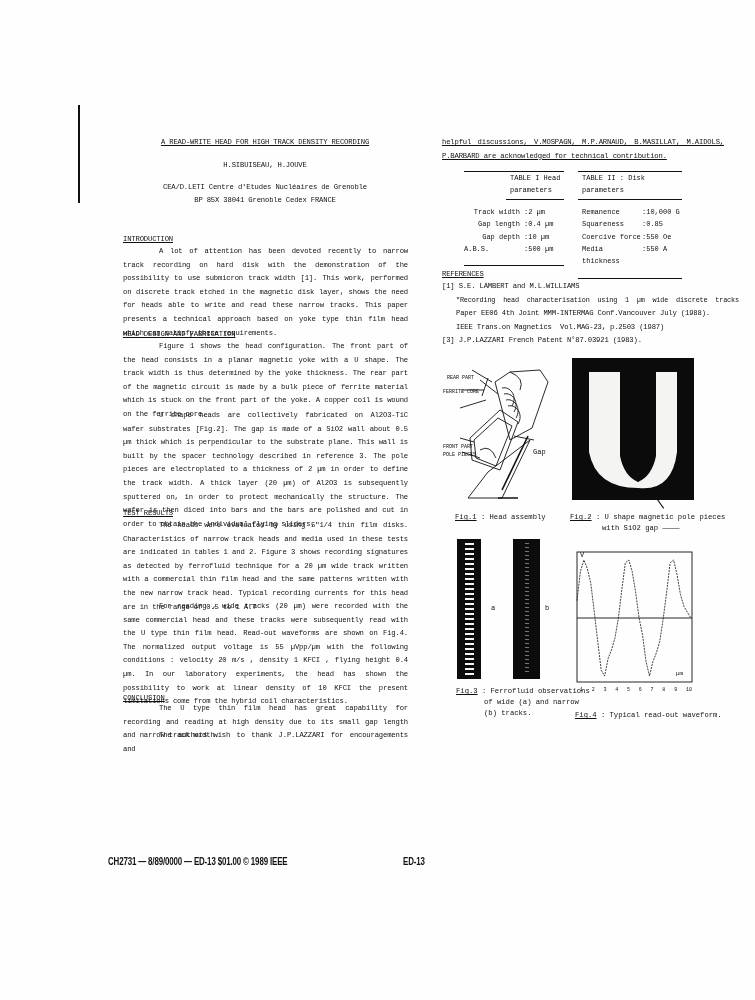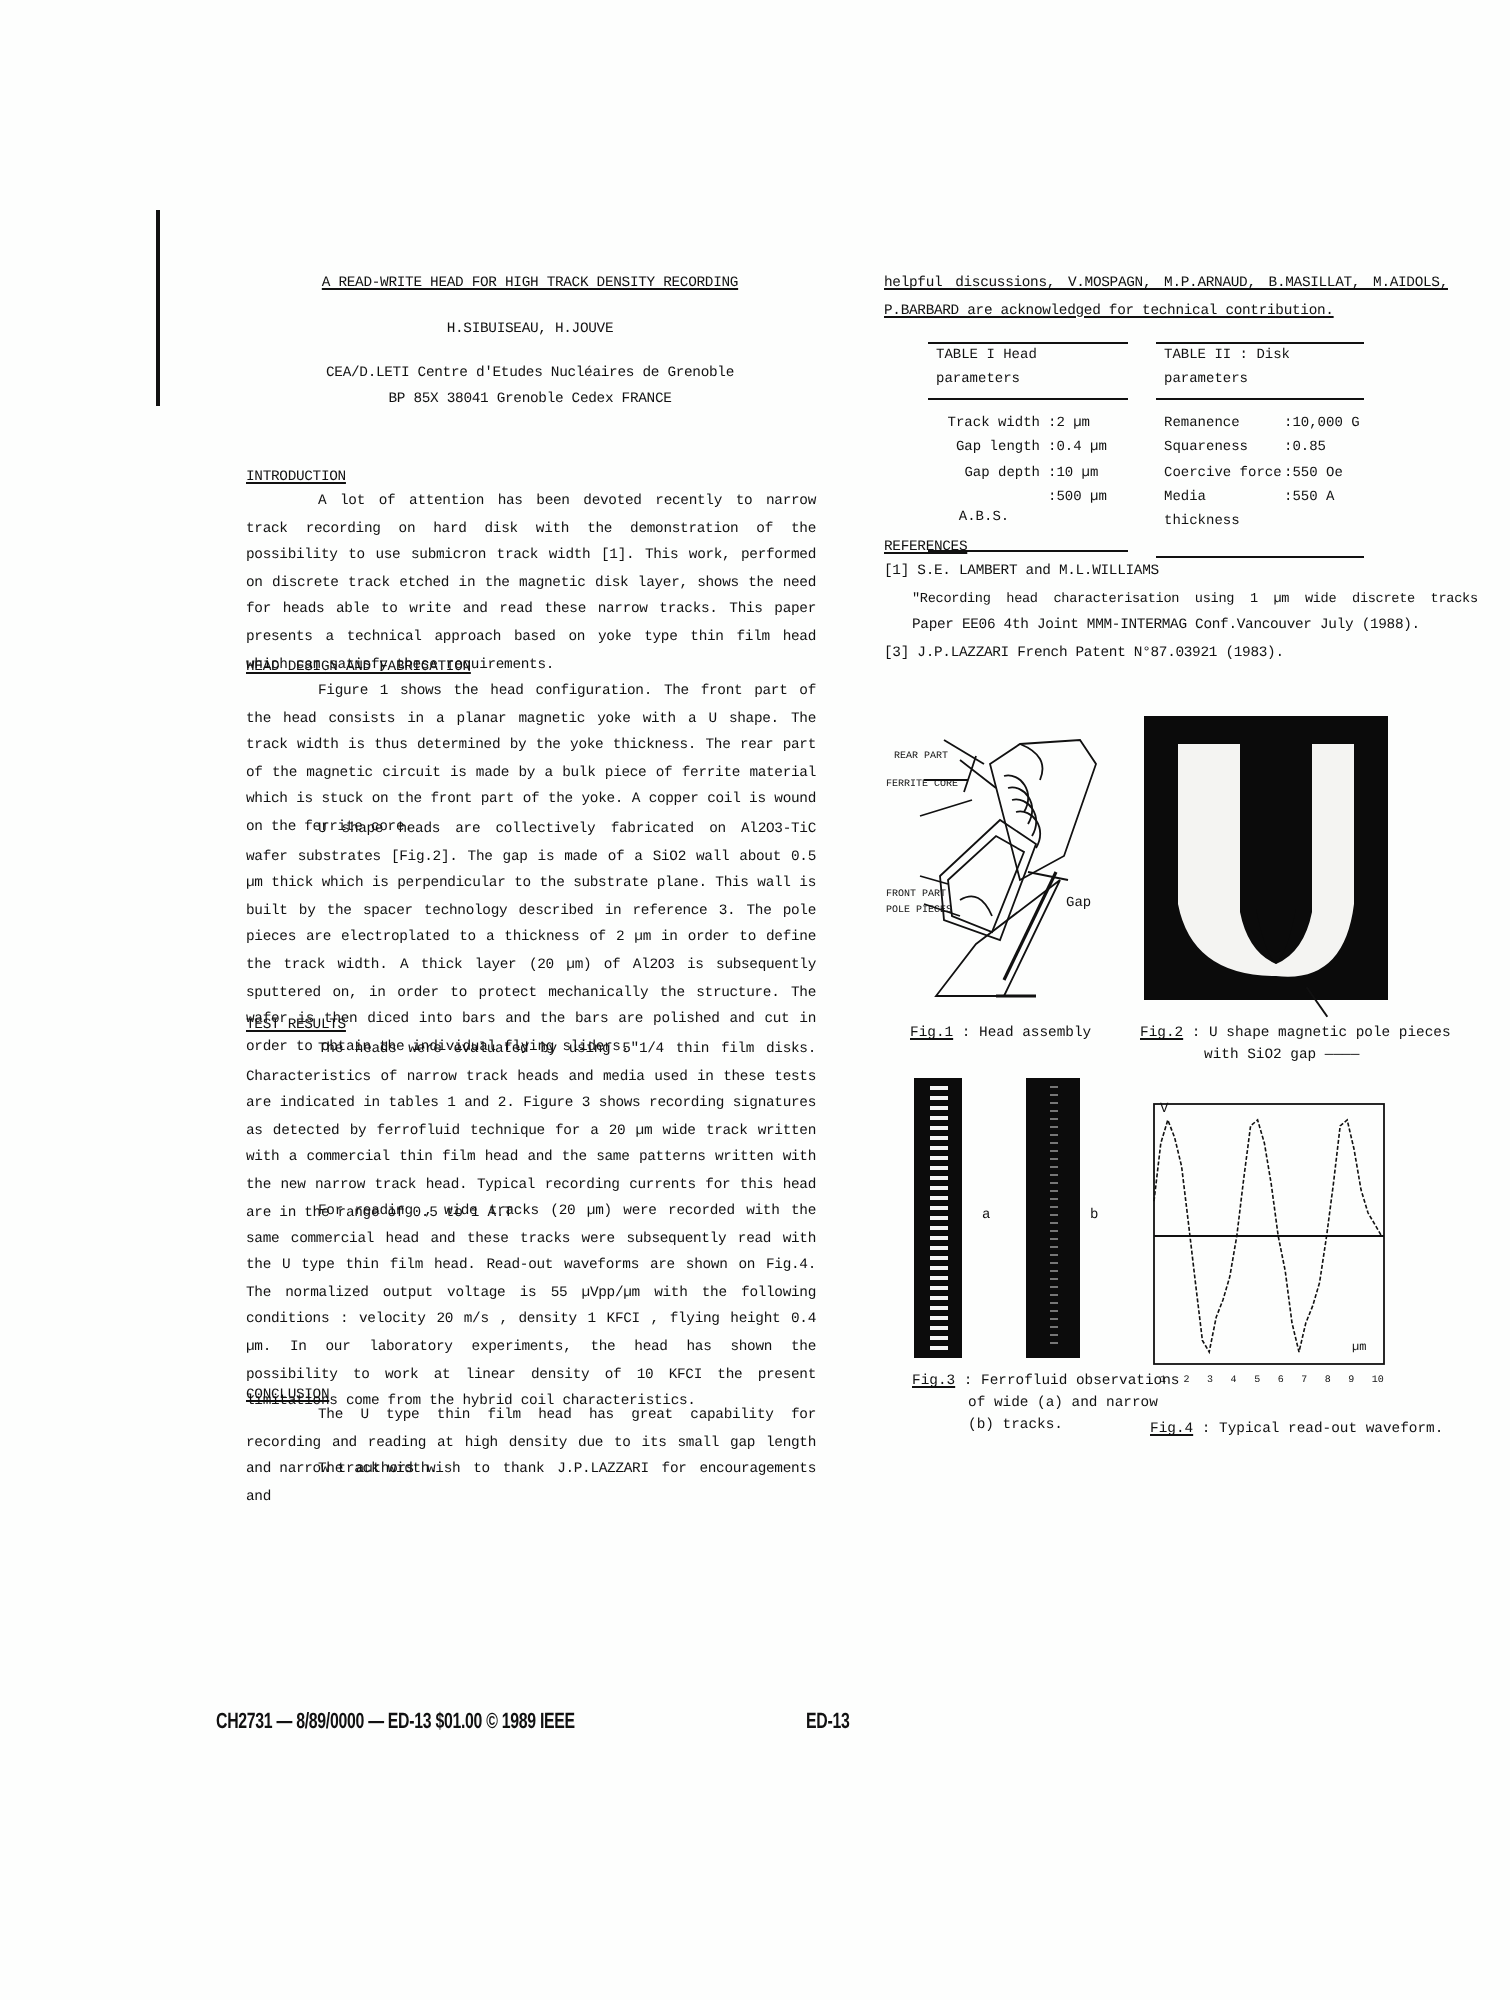--- a/index.html
+++ b/index.html
@@ -40,39 +40,39 @@
 <div class="abs para indent" style="left:123px;top:519px;">The heads were evaluated by using 5"1/4 thin film disks. Characteristics of narrow track heads and media used in these tests are indicated in tables 1 and 2. Figure 3 shows recording signatures as detected by ferrofluid technique for a 20 µm wide track written with a commercial thin film head and the same patterns written with the new narrow track head. Typical recording currents for this head are in the range of 0.5 to 1 A.T</div>
 <div class="abs para indent" style="left:123px;top:600px;">For reading , wide tracks (20 µm) were recorded with the same commercial head and these tracks were subsequently read with the U type thin film head. Read-out waveforms are shown on Fig.4. The normalized output voltage is 55 µVpp/µm with the following conditions : velocity 20 m/s , density 1 KFCI , flying height 0.4 µm. In our laboratory experiments, the head has shown the possibility to work at linear density of 10 KFCI  the present limitations come from the hybrid coil characteristics.</div>
 
 <div class="abs t u" style="left:123px;top:692px;text-align:right;">CONCLUSION</div>
 <div class="abs para indent" style="left:123px;top:702px;">The U type thin film head has great capability for recording and reading at high density due to its small gap length and narrow track width.</div>
 <div class="abs para indent" style="left:123px;top:729px;">The authors wish to thank J.P.LAZZARI for encouragements and</div>
 
 <div class="abs para" style="left:442px;top:136px;width:282px;text-decoration:underline;">helpful discussions, V.MOSPAGN, M.P.ARNAUD, B.MASILLAT, M.AIDOLS, P.BARBARD are acknowledged for technical contribution.</div>
 
 <div class="abs tbl" style="left:464px;top:171px;width:100px;">
-  <div class="tbl-head" style="padding-left:4px;">TABLE I   Head parameters</div>
+  <div class="tbl-head" style="padding-left:4px;margin-left:42px;">TABLE I   Head parameters</div>
   <div style="height:6px;"></div>
   <div class="tbl-row">
       <span style="width:56px;text-align:right;">Track width</span>
       <span style="padding-left:4px;">: </span>
       <span>2 µm</span>
     </div>
   <div class="tbl-row">
       <span style="width:56px;text-align:right;">Gap length</span>
       <span style="padding-left:4px;">: </span>
       <span>0.4 µm</span>
     </div>
   <div class="tbl-row">
       <span style="width:56px;text-align:right;">Gap depth</span>
       <span style="padding-left:4px;">: </span>
       <span>10 µm</span>
     </div>
   <div class="tbl-row">
-      <span style="width:56px;text-align:center;margin-top:10px;">A.B.S.</span>
+      <span style="width:56px;text-align:left;">A.B.S.</span>
       <span style="padding-left:4px;">: </span>
       <span>500 µm</span>
     </div>
   <div style="height:10px;"></div>
 </div>
 
 <div class="abs tbl" style="left:578px;top:171px;width:104px;">
   <div class="tbl-head" style="padding-left:4px;">TABLE II : Disk parameters</div>
   <div style="height:6px;"></div>
   <div class="tbl-row">
@@ -96,20 +96,21 @@
       <span>550 A</span>
     </div>
   <div style="height:10px;"></div>
 </div>
 
 <div class="abs t u" style="left:442px;top:268px;">REFERENCES</div>
 <div class="abs" style="left:442px;top:280px;width:290px;">
   <div class="t"><span>[1]</span> <span>S.E. LAMBERT and M.L.WILLIAMS</span></div>
   <div class="t" style="padding-left:14px;font-size:6.8px;">"Recording  head  characterisation  using  1  µm  wide  discrete  tracks</div>
   <div class="t" style="padding-left:14px;">Paper EE06 4th Joint MMM-INTERMAG Conf.Vancouver July (1988).</div>
+  <div class="t" style="padding-left:14px;">IEEE Trans.on Magnetics  Vol.MAG-23, p.2503 (1987)</div>
   <div class="t"><span>[3]</span> <span>J.P.LAZZARI French Patent N°87.03921 (1983).</span></div>
 </div>
 
 <svg style="left:440px;top:360px;" width="120" height="140">
   <g fill="none" stroke="#111" stroke-width="0.9">
     <path d="M55 22 L70 12 L100 10 L108 22 L92 68 L70 80 Z"></path>
     <path d="M70 12 Q85 18 80 30"></path>
     <path d="M62 28 C70 26 78 36 72 46"></path>
     <path d="M64 34 C72 32 80 42 74 52"></path>
     <path d="M66 40 C74 38 82 48 76 58"></path>

